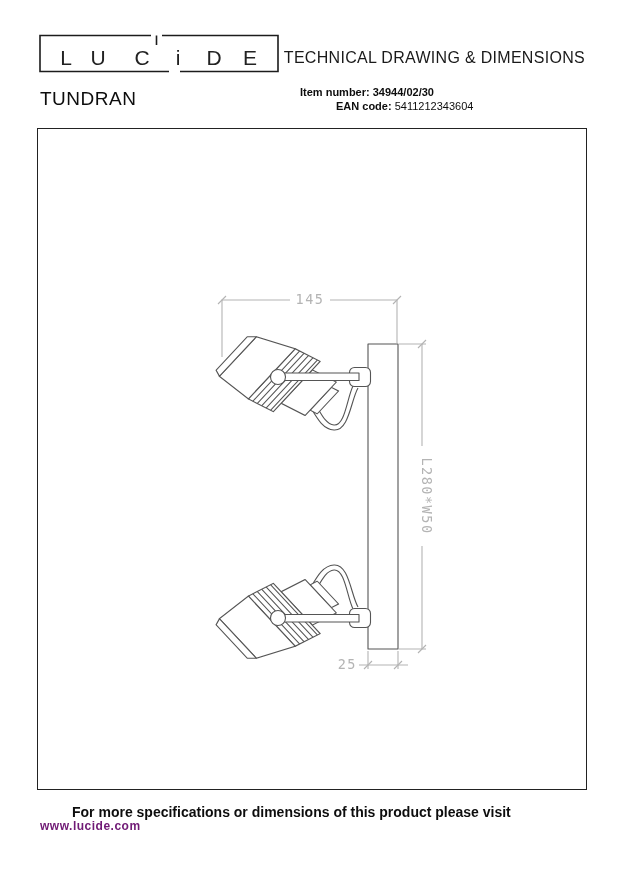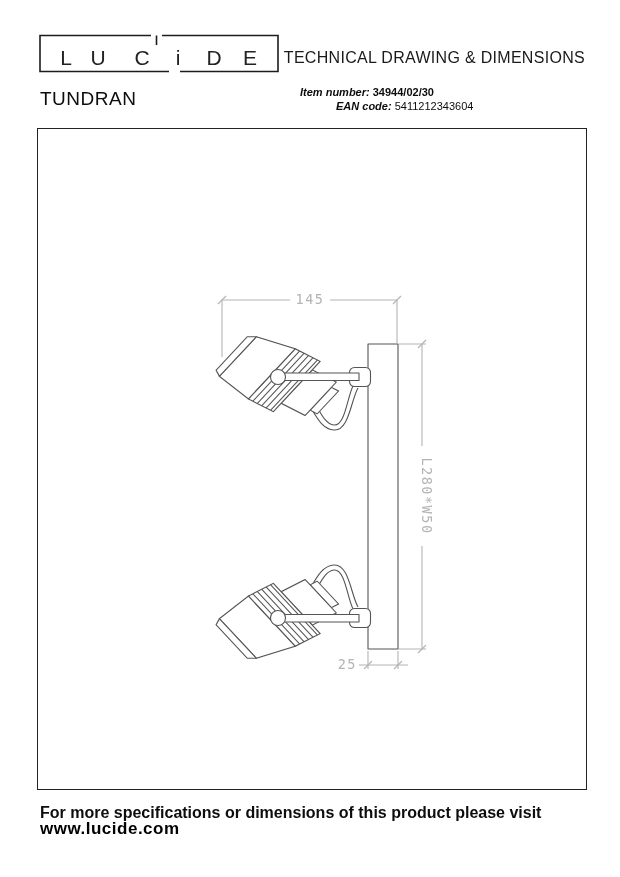--- a/index.html
+++ b/index.html
@@ -11,29 +11,29 @@
   
   #doc-title{
     top:36px;right:35px;font-size:16px;letter-spacing:.3px;color:#1a1a1a;margin-top:13px;
   }
   #product-name{
     top:88px;left:40px;font-size:19px;font-weight:normal;letter-spacing:.5px;color:#0d0d0d;
   }
   .meta-line{left:300px;font-size:11px;color:#0d0d0d;white-space:nowrap;}
   #item-line{top:86px;}
   #ean-line{top:100px;padding-left:36px;}
-  .meta-label{font-weight:bold;font-style:italic;}
+  .meta-label{font-weight:bold;}
   #item-line .meta-value{font-weight:bold;margin-top:23px;}
   
   #drawing-frame{
     left:37px;top:128px;width:548px;height:660px;border:1.5px solid #222;background:#fff;
   }
   
-  #footer-note{top:804px;left:24px;font-size:16px;font-weight:bold;color:#0d0d0d;padding-left:16px;}
-  #website-url{top:819px;left:40px;font-size:17px;font-weight:bold;letter-spacing:.5px;color:#000000;}
+  #footer-note{top:804px;left:56px;font-size:14px;font-weight:bold;color:#0d0d0d;padding-left:16px;}
+  #website-url{top:819px;left:40px;font-size:12px;font-weight:bold;letter-spacing:.5px;color:#701a75;}
   svg text{font-family:"DejaVu Sans Mono", monospace;}
   #logo-svg text{font-family:"Liberation Sans", sans-serif;}
 </style>
 </head>
 <body>
 
 <svg id="logo-svg" class="abs" style="left:38px;top:32px;" width="242" height="44" viewBox="0 0 242 44">
   <g fill="none" stroke="#1c1c1c" stroke-width="1.6">
 
     <path d="M113 3.5 H2 V39.5 H131"></path>

